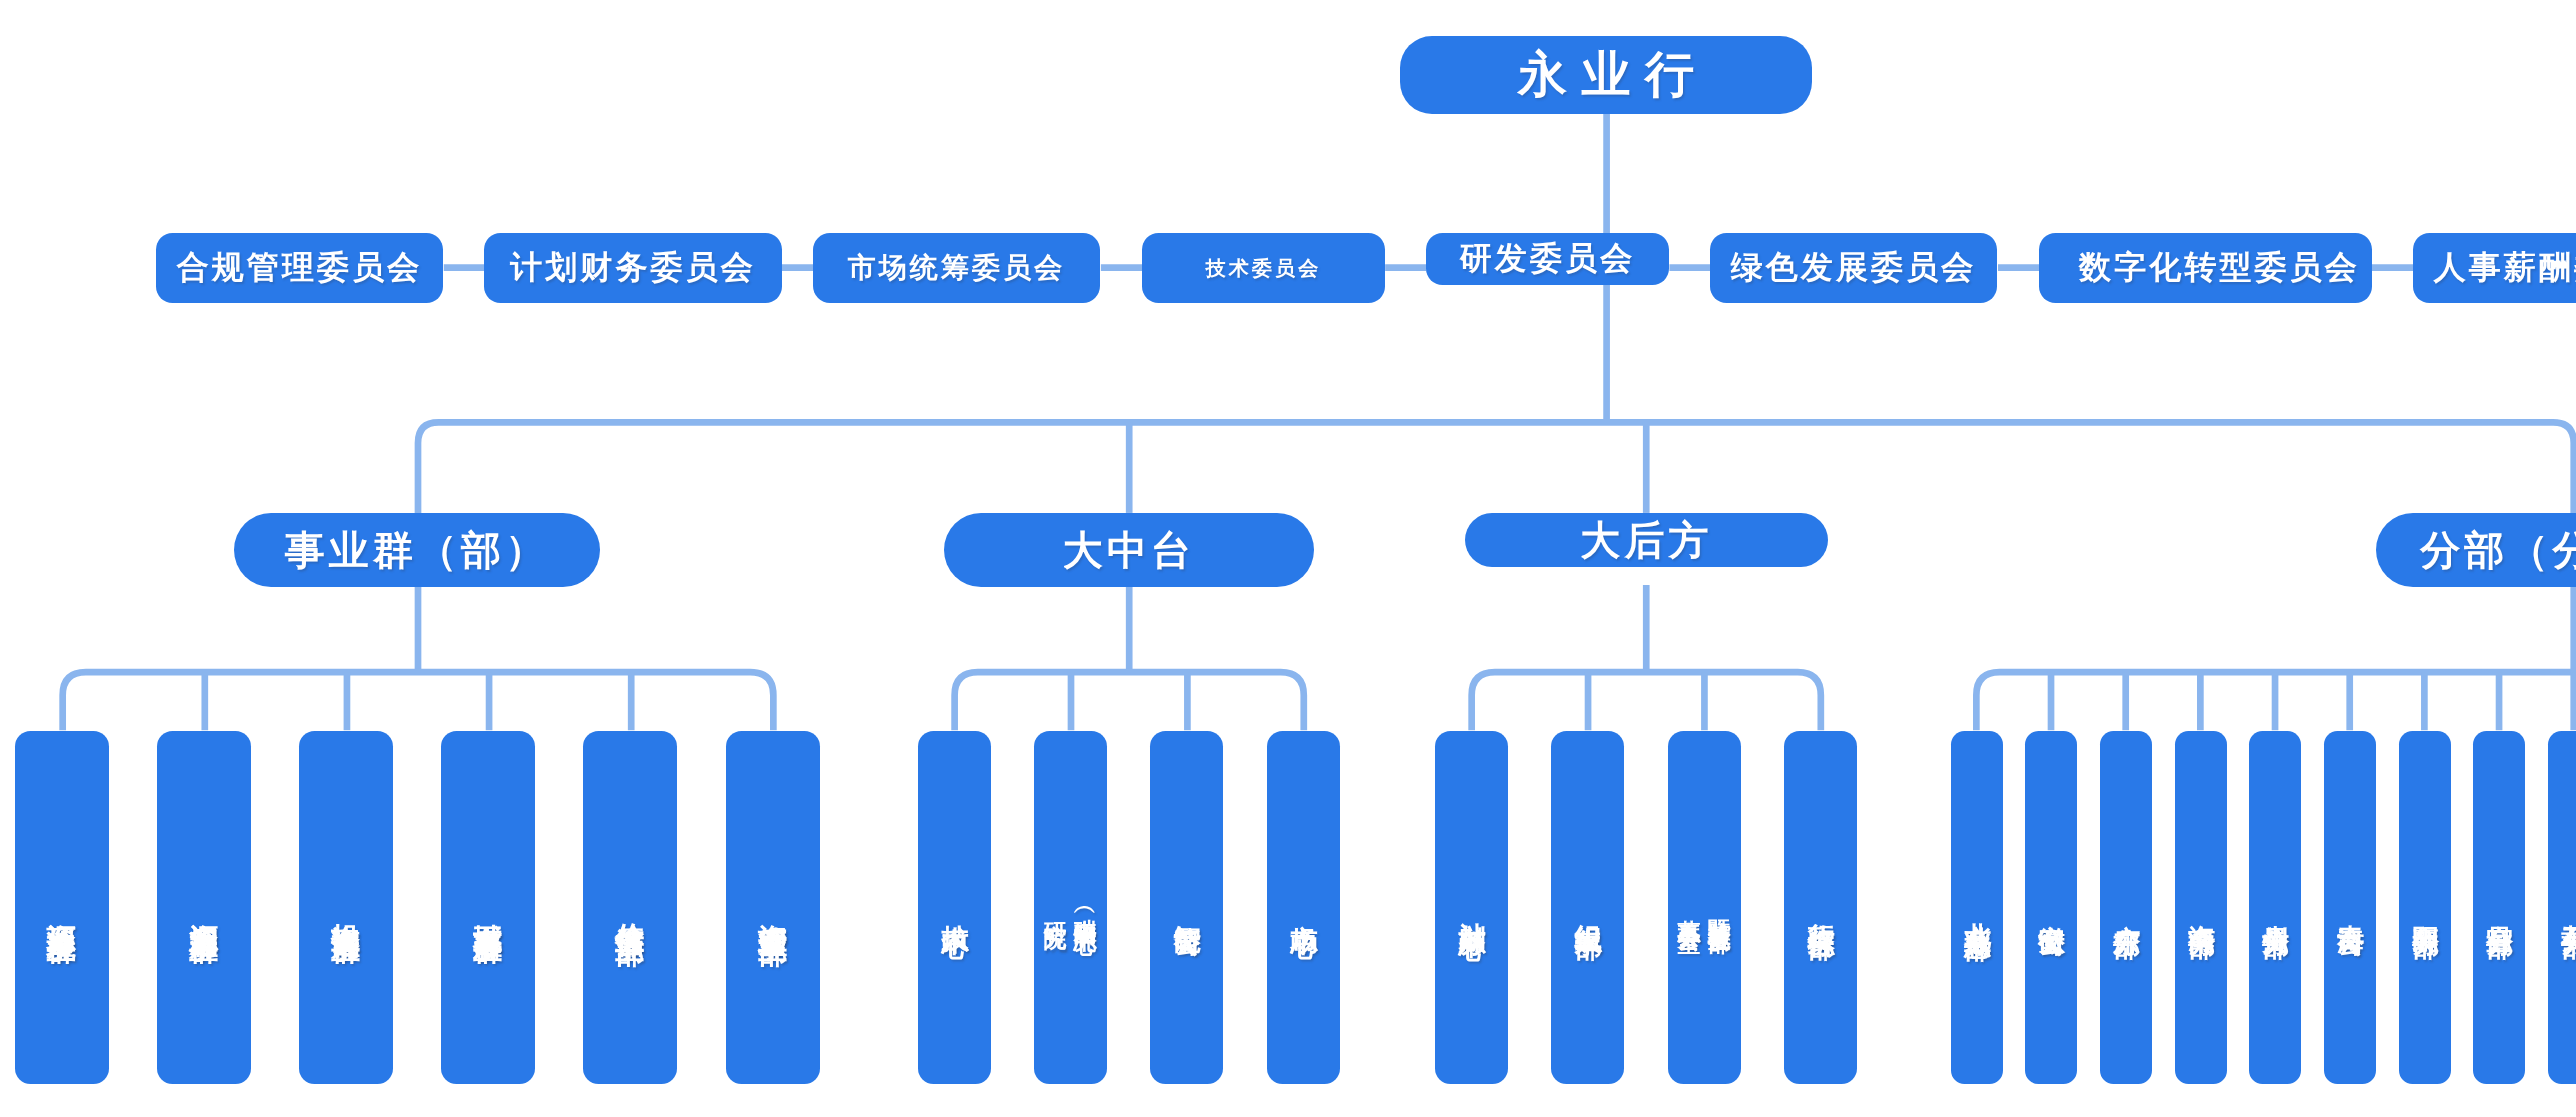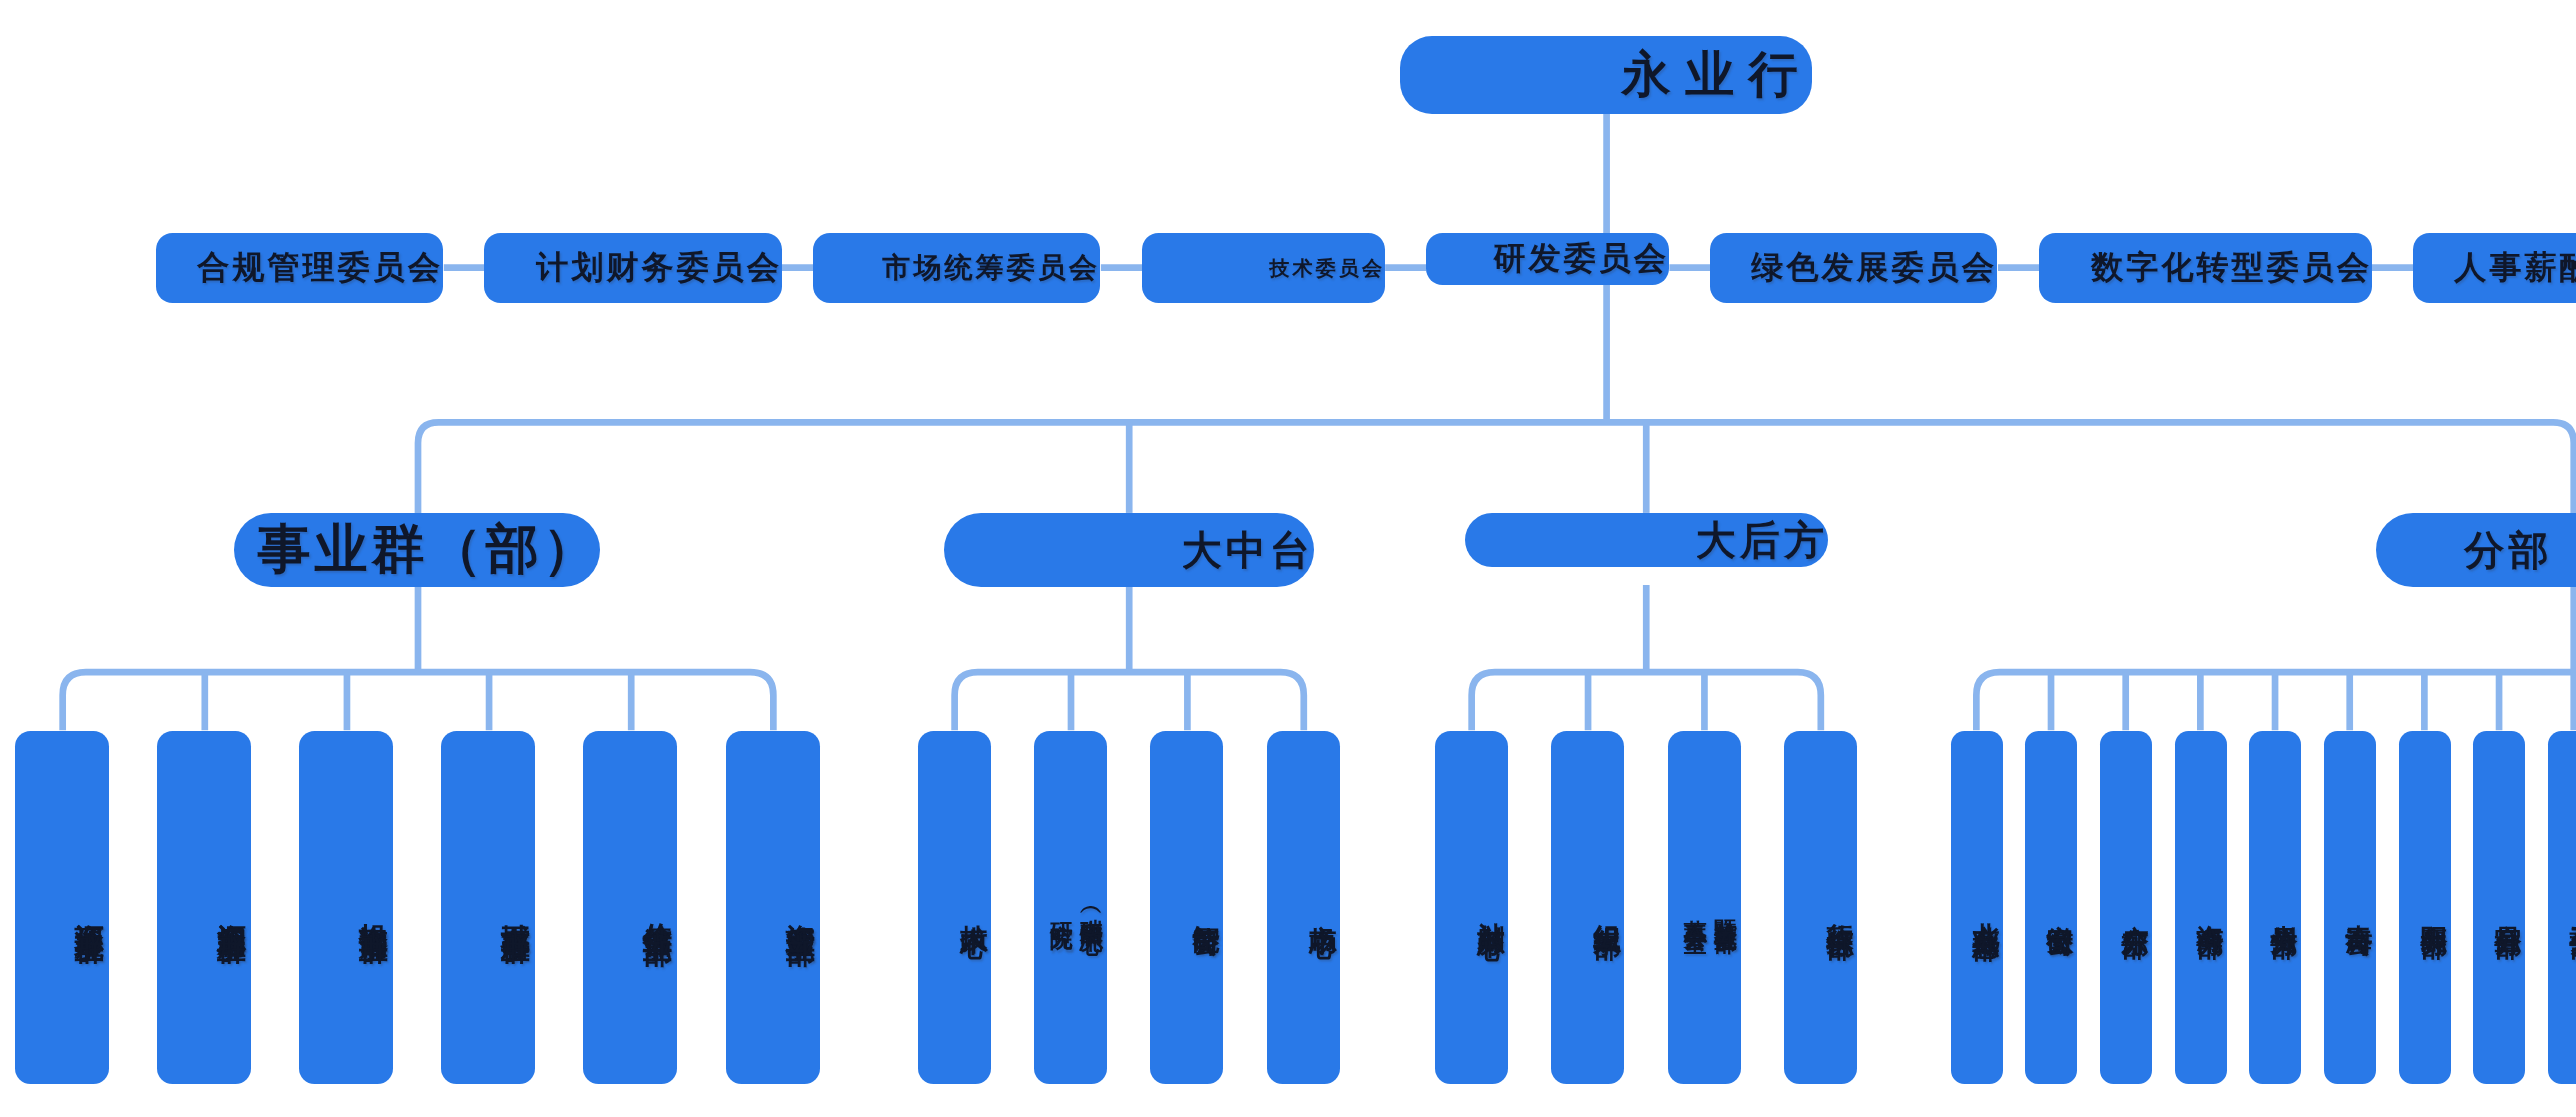--- a/index.html
+++ b/index.html
@@ -7,22 +7,22 @@
     position:relative;
     width:3207px;height:1117px;
     background:#ffffff;
     font-family:"Liberation Sans","DejaVu Sans",sans-serif;
     overflow:hidden;
   }
   #connectors{position:absolute;left:0;top:0;width:3207px;height:1117px;}
   .node{
     position:absolute;
     background:var(--box-color,#2979E8);
-    color:#0f172a;
-    display:flex;align-items:center;justify-content:flex-end;
+    color:#ffffff;
+    display:flex;align-items:center;justify-content:center;
     font-weight:bold;
     box-sizing:border-box;
     z-index:2;
   }
   .node span{
     text-shadow:1.5px 2.1px 2.1px rgba(45,70,110,0.30);
   }
   .hnode span{white-space:nowrap;display:block;}
   .vnode span{
     writing-mode:vertical-lr;
@@ -106,21 +106,21 @@
         <span>绿色发展委员会</span>
       </div>
       <div class="node hnode" style="left: 2039px; top: 233px; width: 333px; height: 70px; border-radius: 16.5px; font-size: 32px; letter-spacing: 3.1px; padding-left: 28px;">
         <span>数字化转型委员会</span>
       </div>
       <div class="node hnode" style="left: 2413px; top: 233px; width: 287px; height: 70px; border-radius: 16.5px; font-size: 32px; letter-spacing: 3.1px;">
         <span>人事薪酬委员会</span>
       </div>
     </div>
   <div id="header-layer">
-      <div class="node hnode" style="left: 234px; top: 513px; width: 366px; height: 74px; border-radius: 37px; font-size: 53px; letter-spacing: 4.1px;">
+      <div class="node hnode" style="left: 234px; top: 513px; width: 366px; height: 74px; border-radius: 37px; font-size: 40px; letter-spacing: 4.1px;">
         <span>事业群（部）</span>
       </div>
       <div class="node hnode" style="left: 944px; top: 513px; width: 370px; height: 74px; border-radius: 37px; font-size: 40px; letter-spacing: 4.1px;">
         <span>大中台</span>
       </div>
       <div class="node hnode" style="left: 1465px; top: 513px; width: 363px; height: 54px; border-radius: 37px; font-size: 40px; letter-spacing: 4.1px;">
         <span>大后方</span>
       </div>
       <div class="node hnode" style="left: 2376px; top: 513px; width: 397px; height: 74px; border-radius: 37px; font-size: 40px; letter-spacing: 4.1px;">
         <span>分部（分公司）</span>

